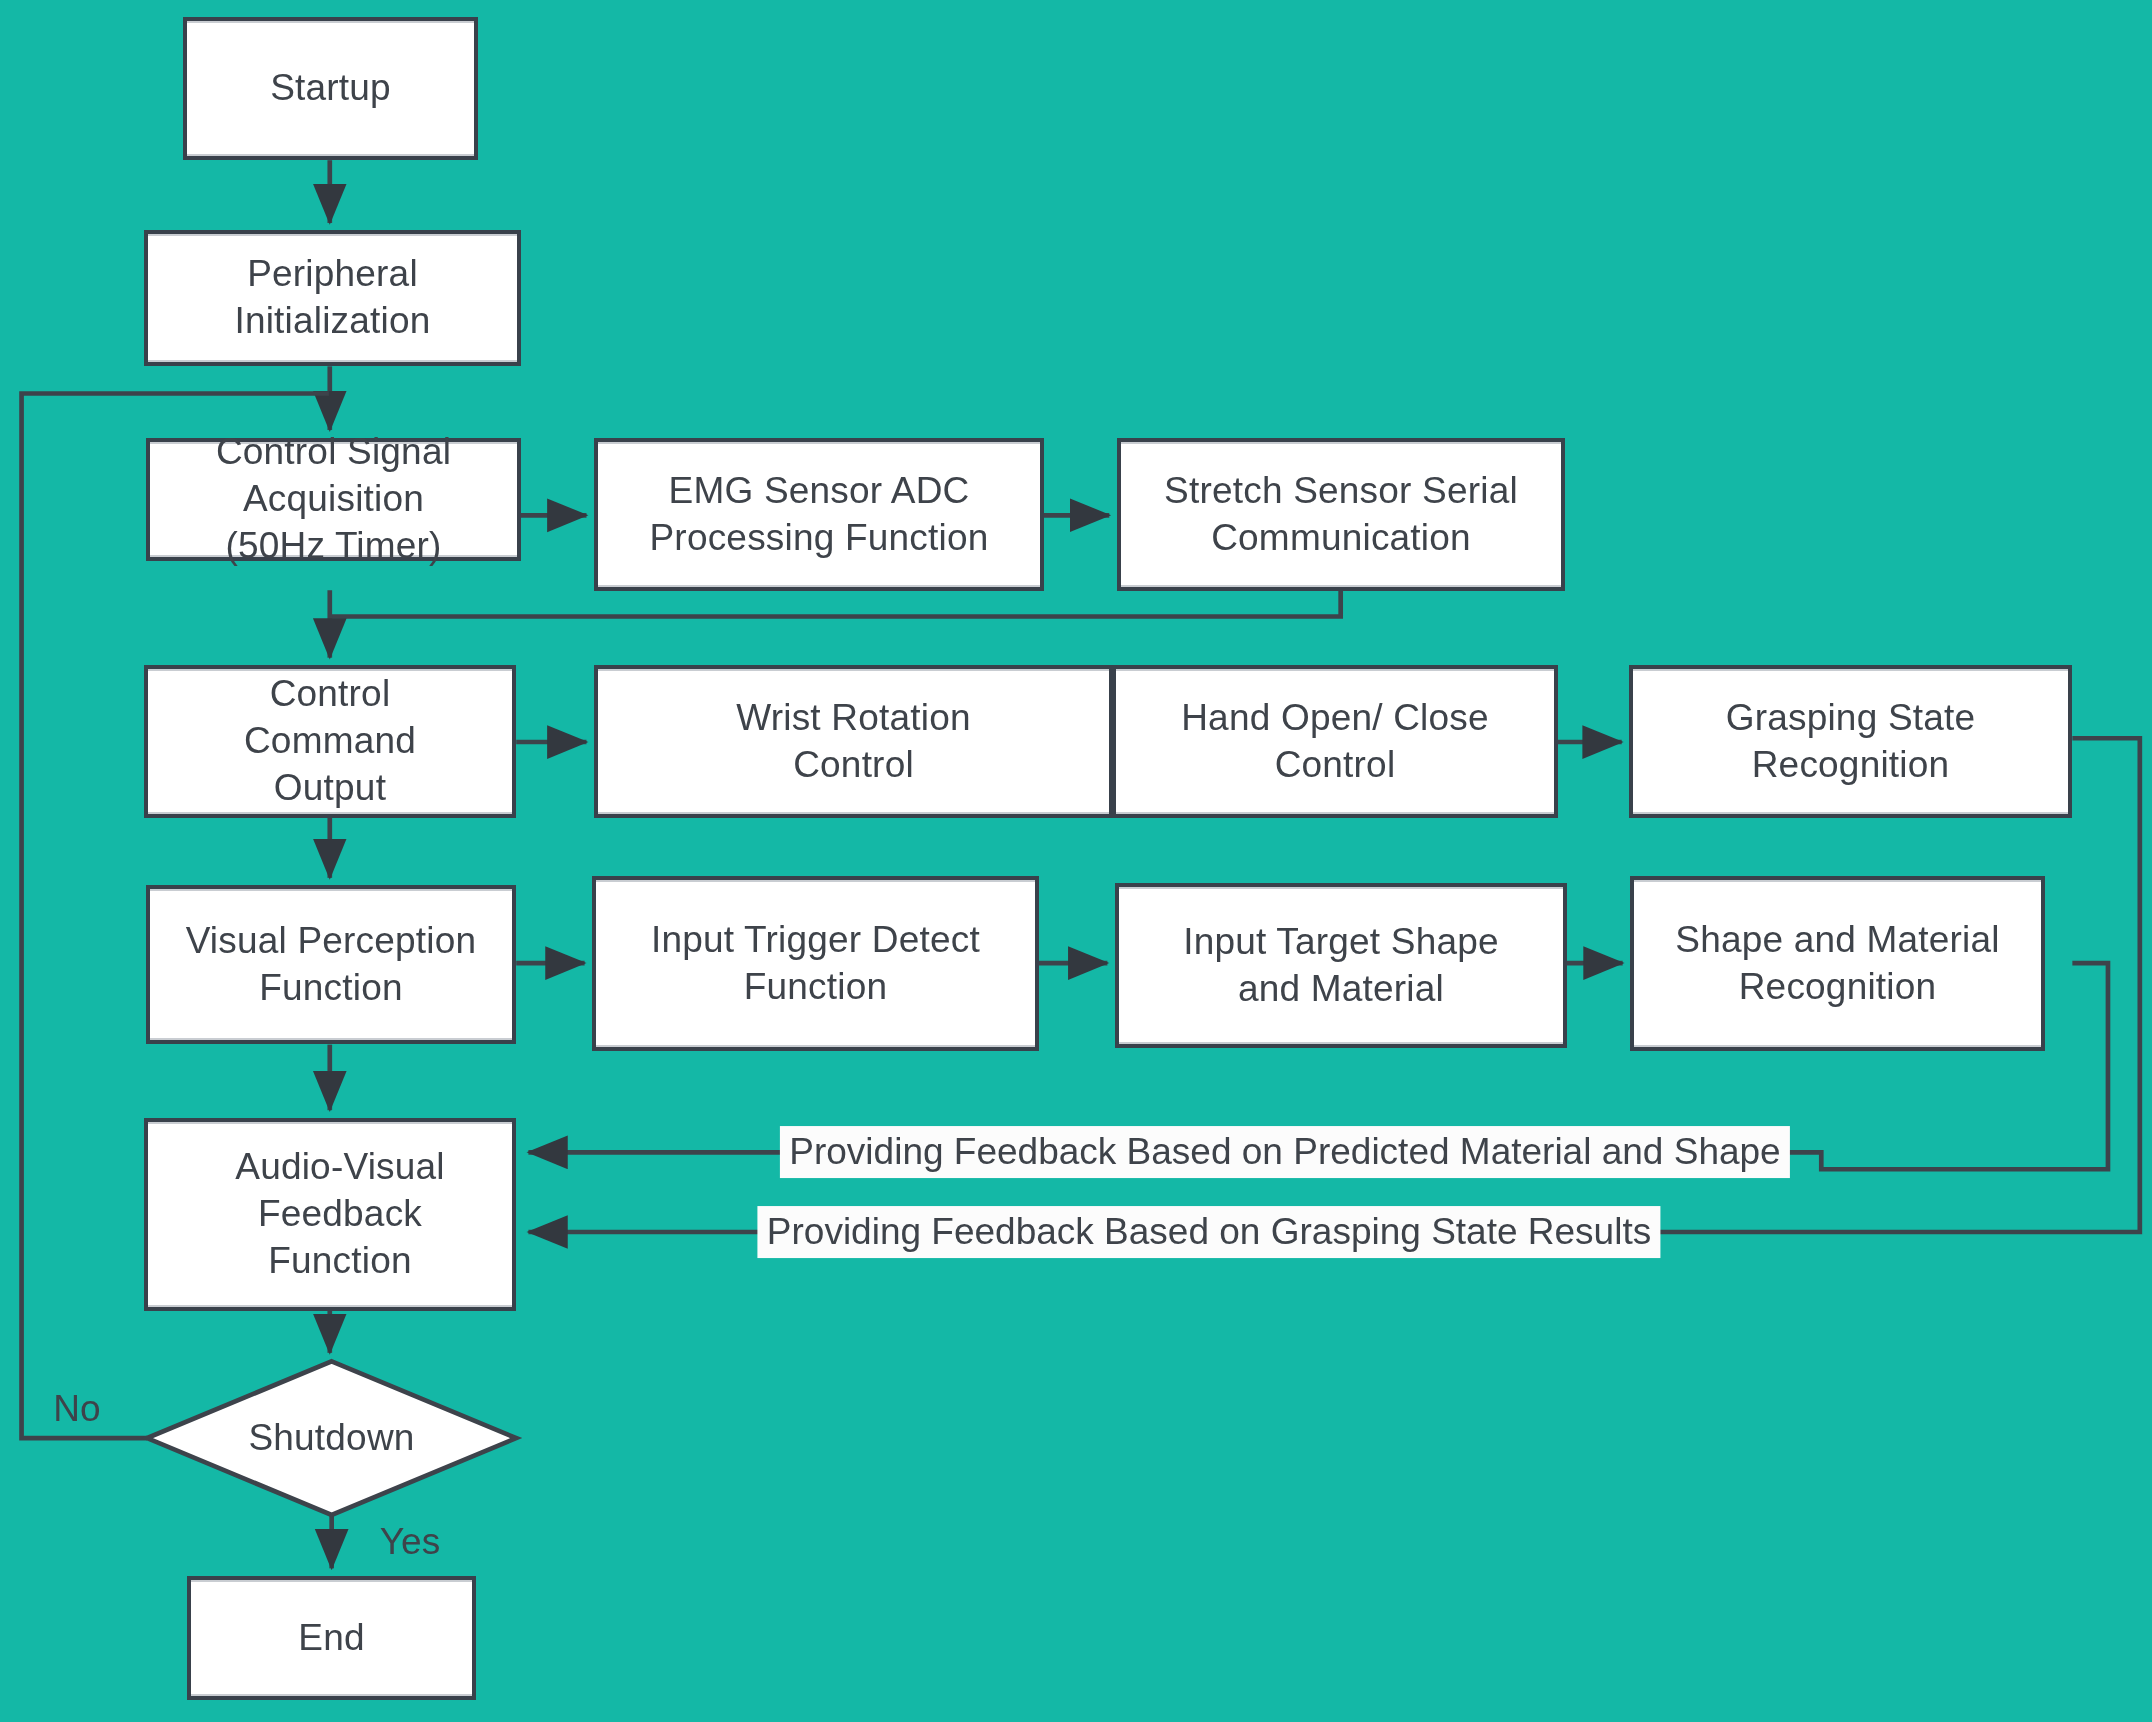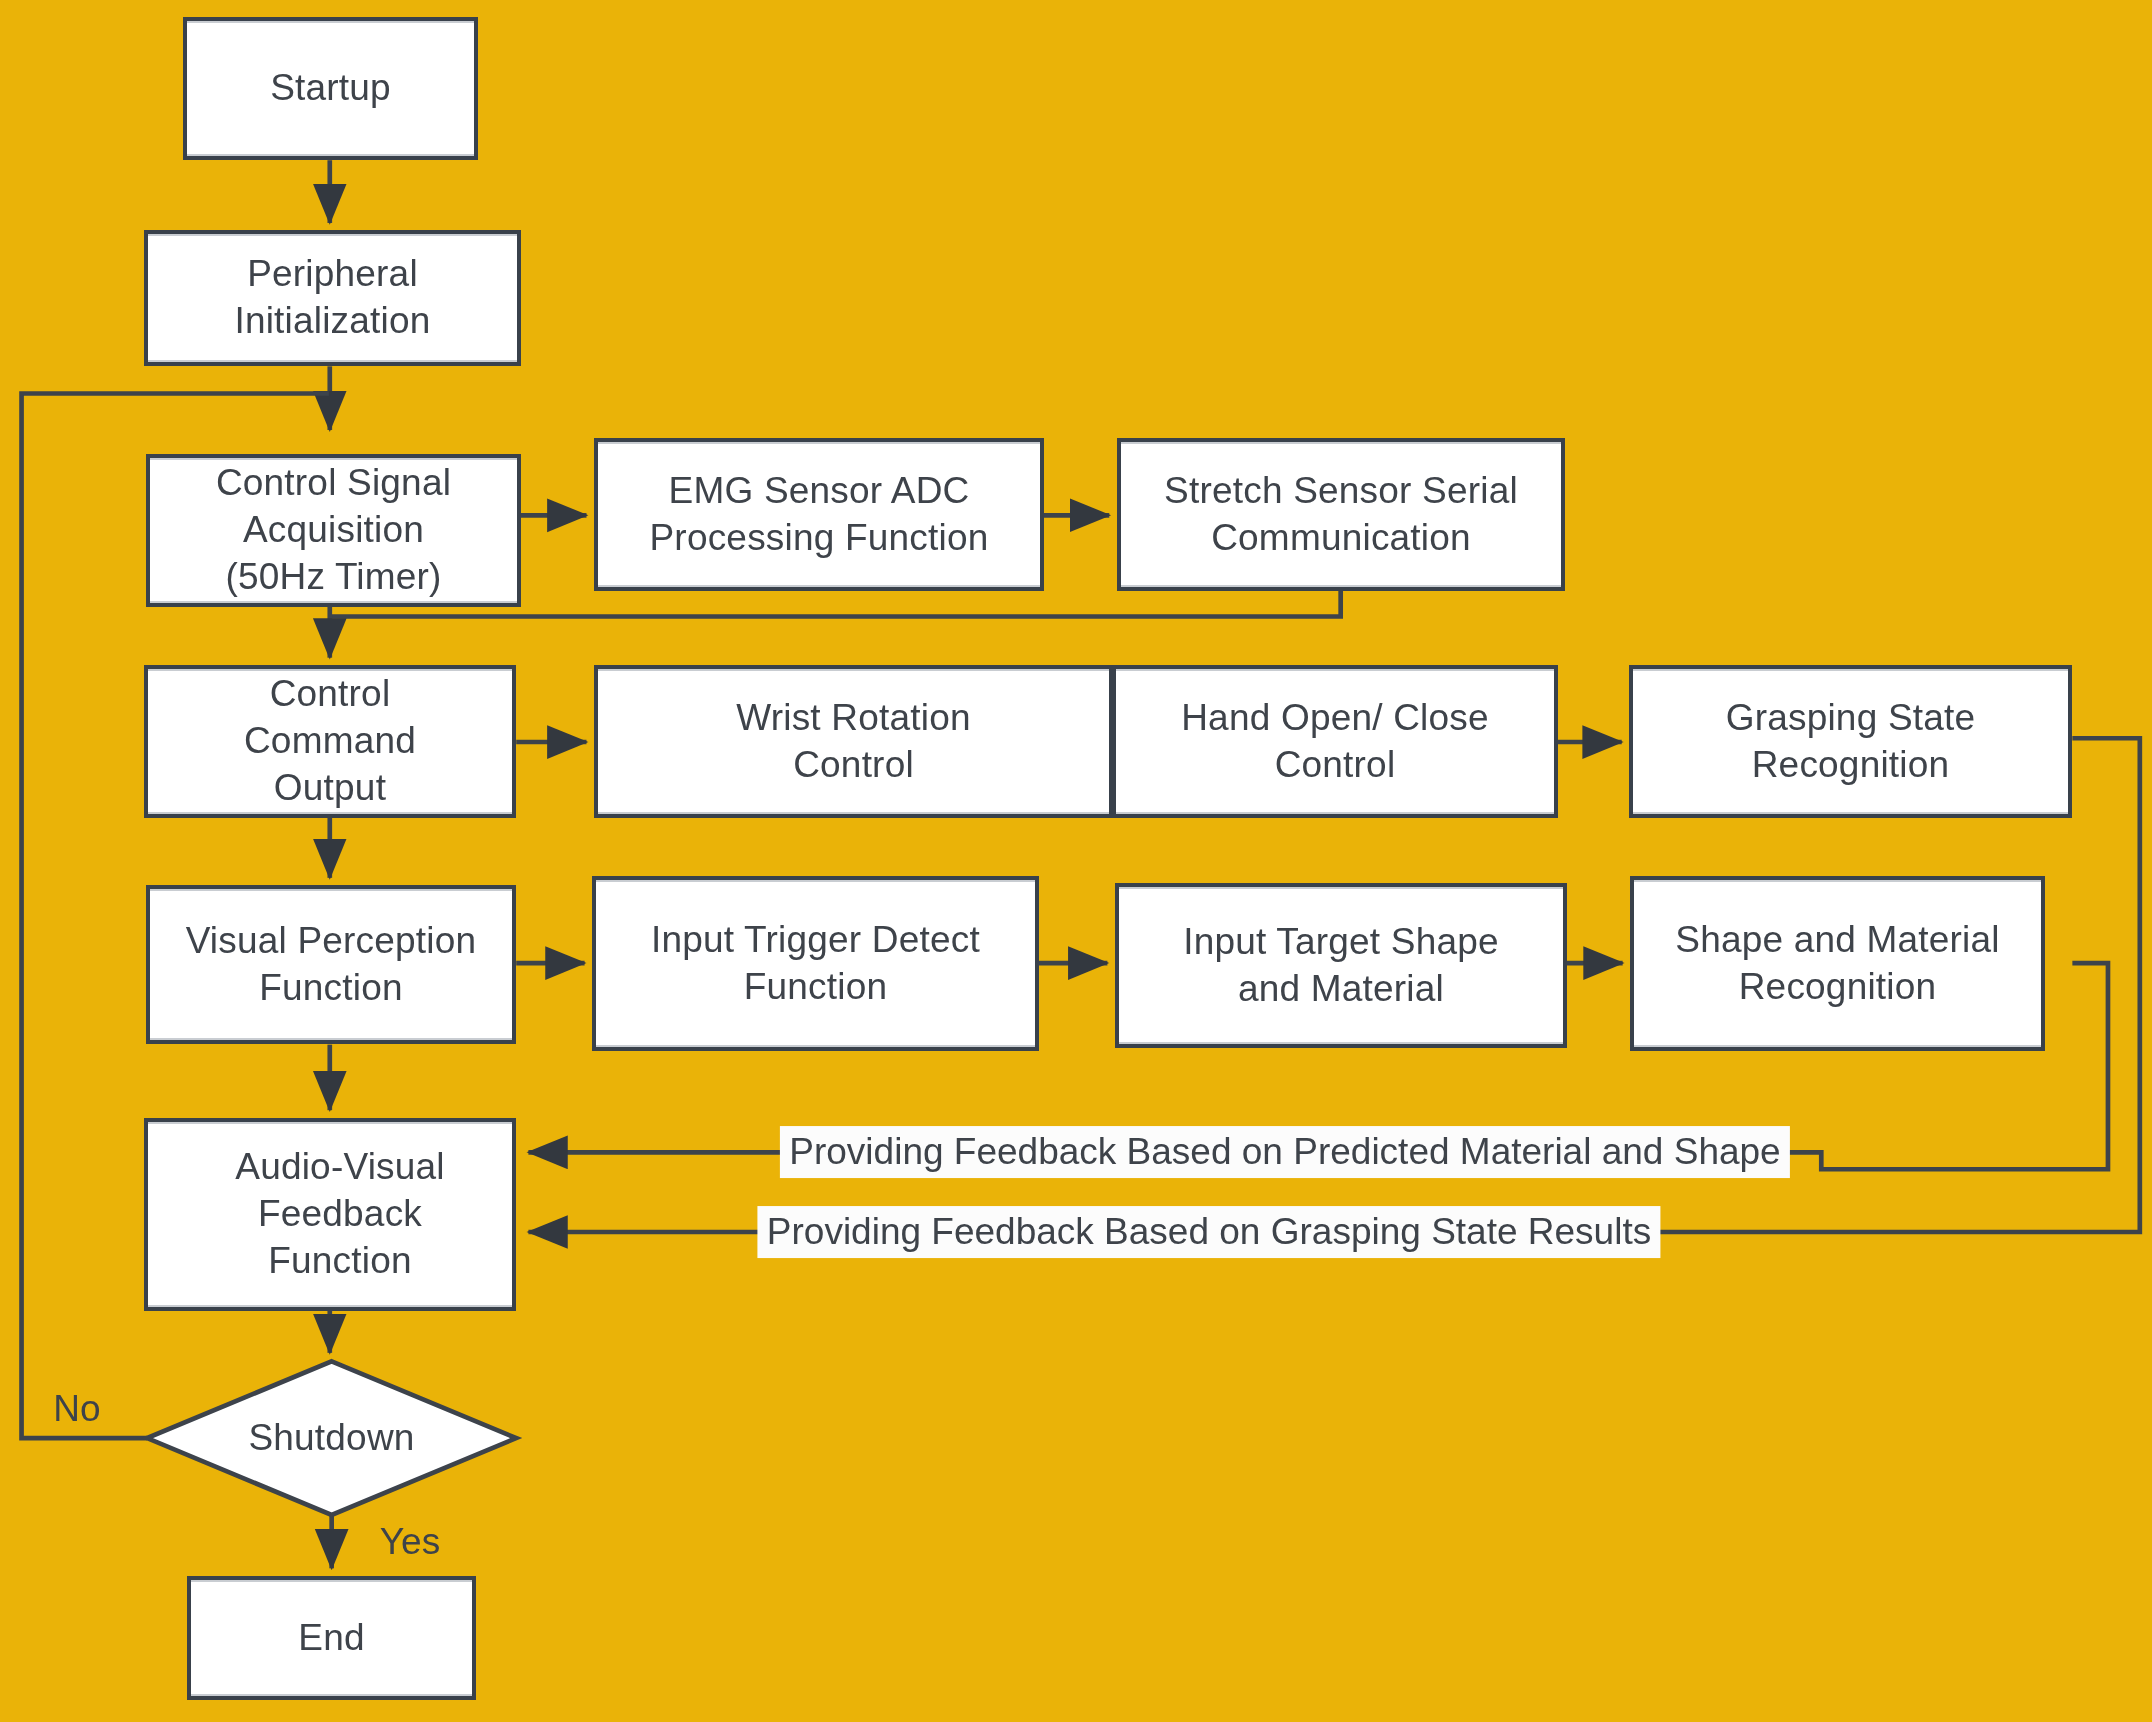--- a/index.html
+++ b/index.html
@@ -1,18 +1,18 @@
 <!DOCTYPE html>
 <html style="font-size:15px"><head>
 <meta charset="utf-8">
 <style>
   html,body{margin:0;padding:0;background:#ffffff;}
   body{width:2152px;height:1722px;position:relative;overflow:hidden;
        font-family:"Liberation Sans","DejaVu Sans",sans-serif;}
-  #stage{position:absolute;left:0;top:0;width:2152px;height:1722px;background:#eab308;}
+  #stage{position:absolute;left:0;top:0;width:2152px;height:1722px;background:#14b8a6;}
   #wires{position:absolute;left:0;top:0;width:100%;height:100%;}
   .node{position:absolute;background:#ffffff;border:4.7px solid #39414b;
         box-shadow:inset 0 1.9px 0 #c9cdd2, inset 0 -1.9px 0 #c9cdd2;
         display:flex;align-items:center;justify-content:center;box-sizing:border-box;}
   .lbl{color:#3e434a;font-size:37px;line-height:1.27;text-align:center;
        white-space:pre-line;letter-spacing:0.2px;}
   .diamond-label{position:absolute;display:flex;align-items:center;justify-content:center;
        box-sizing:border-box;background:transparent;}
   .edge-label{position:absolute;transform:translate(-50%,-50%);color:#3e434a;
        font-size:37px;white-space:nowrap;line-height:1.1;}
@@ -55,21 +55,21 @@
 
   <div class="node" style="left:183px;top:17px;width:295px;height:143px;">
     <div class="lbl">Startup</div>
   </div>
 
   <div class="node" style="left:144px;top:230px;width:377px;height:136px;">
     <div class="lbl">Peripheral
 Initialization</div>
   </div>
 
-  <div class="node" style="left:146px;top:438px;width:375px;height:153px;margin-top:16px;">
+  <div class="node" style="left:146px;top:438px;width:375px;height:123px;">
     <div class="lbl">Control Signal
 Acquisition
 (50Hz Timer)</div>
   </div>
 
   <div class="node" style="left:1117px;top:438px;width:448px;height:153px;">
     <div class="lbl">Stretch Sensor Serial
 Communication</div>
   </div>
 

